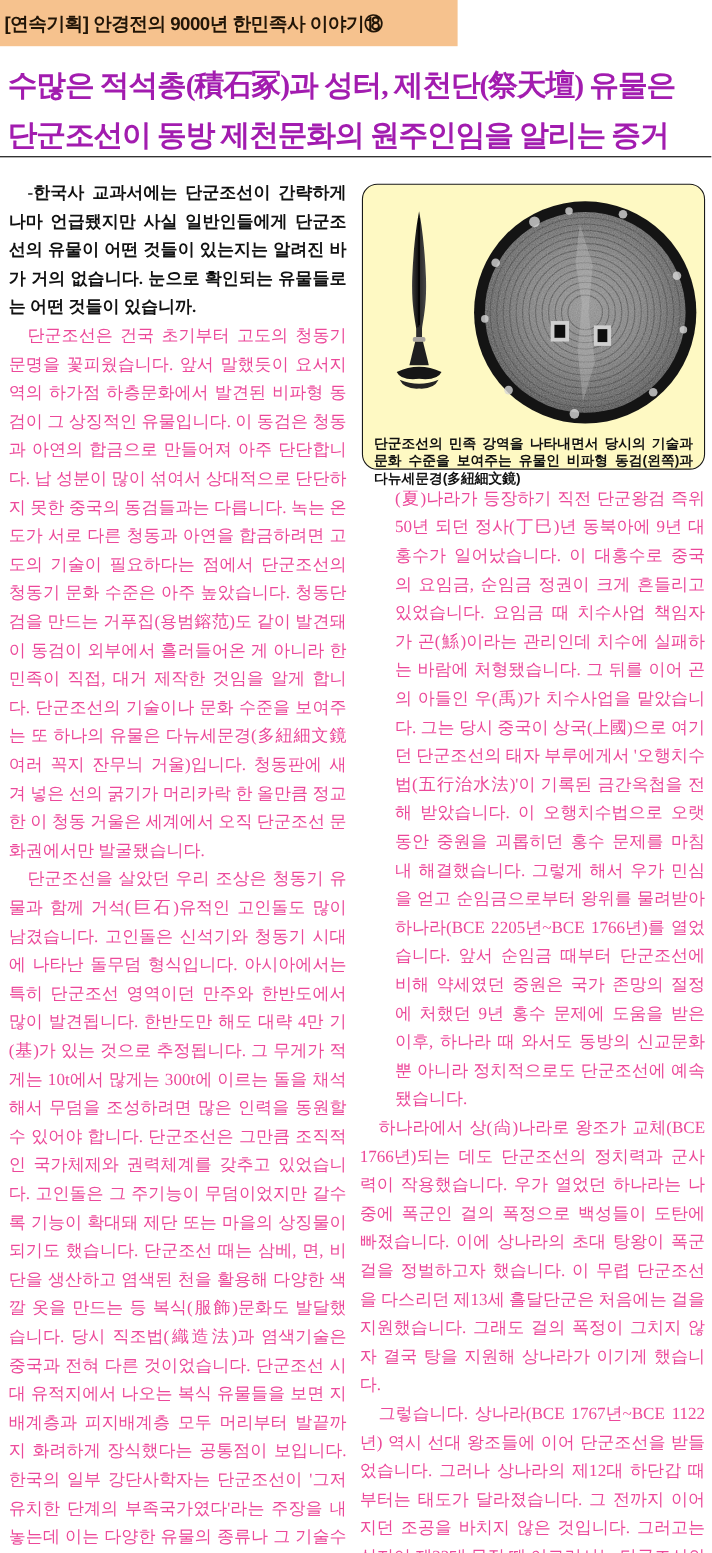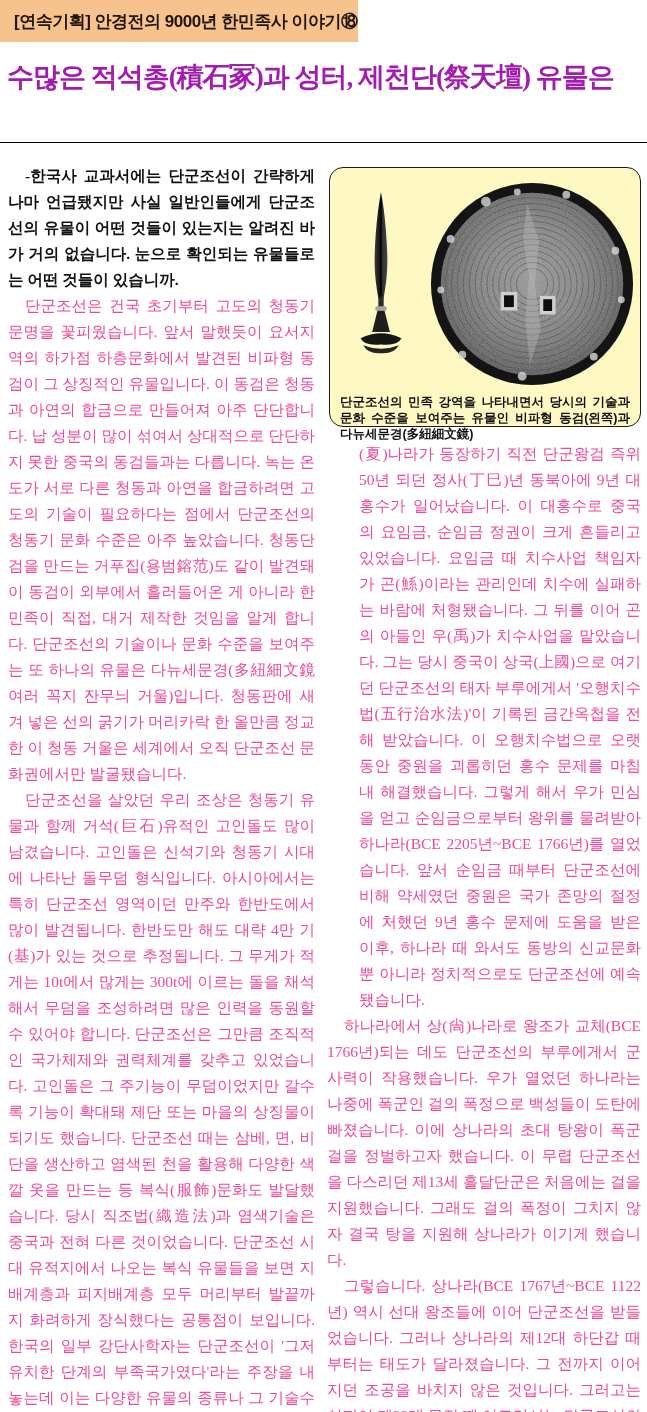--- a/index.html
+++ b/index.html
@@ -7,24 +7,24 @@
     position:relative;
     width:647px;height:1412px;
     background:#ffffff;
     overflow:hidden;
     font-family:"Liberation Serif","DejaVu Serif",serif;
     color:#1c1c1c;
   }
   
   .kicker{
     position:absolute;left:0;top:0;
-    width:358px;height:42px;
+    width:416px;height:42px;
     background:#f6c28e;
     display:flex;align-items:center;
-    box-sizing:border-box;padding-left:14px;
+    box-sizing:border-box;padding-left:4px;
   }
   .kicker span{
     font-family:"Liberation Sans","DejaVu Sans",sans-serif;
     font-weight:700;font-size:17px;color:#211507;letter-spacing:-0.5px;
     white-space:nowrap;
   }
   
   .headline{
     position:absolute;left:7px;top:54px;width:636px;
     margin:0;font-weight:700;color:#a21caf;
@@ -81,20 +81,21 @@
 <body>
 
 <div id="page">
 
   <div class="kicker" style="background: rgb(246, 194, 142);">
     <span>[연속기획] 안경전의 9000년 한민족사 이야기⑱</span>
   </div>
 
   <h1 class="headline">
     <span class="hl-line">수많은 적석총(積石冢)과 성터, 제천단(祭天壇) 유물은</span>
+    <span class="hl-line">단군조선이 동방 제천문화의 원주인임을 알리는 증거</span>
   </h1>
 
   <div class="rule"></div>
 
   <div class="columns">
 
     <div class="col col-left" id="col-left">
         <p class="para question">-한국사 교과서에는 단군조선이 간략하게나마 언급됐지만 사실 일반인들에게 단군조선의 유물이 어떤 것들이 있는지는 알려진 바가 거의 없습니다. 눈으로 확인되는 유물들로는 어떤 것들이 있습니까.</p>
         <p class="para">단군조선은 건국 초기부터 고도의 청동기 문명을 꽃피웠습니다. 앞서 말했듯이 요서지역의 하가점 하층문화에서 발견된 비파형 동검이 그 상징적인 유물입니다. 이 동검은 청동과 아연의 합금으로 만들어져 아주 단단합니다. 납 성분이 많이 섞여서 상대적으로 단단하지 못한 중국의 동검들과는 다릅니다. 녹는 온도가 서로 다른 청동과 아연을 합금하려면 고도의 기술이 필요하다는 점에서 단군조선의 청동기 문화 수준은 아주 높았습니다. 청동단검을 만드는 거푸집(용범鎔范)도 같이 발견돼 이 동검이 외부에서 흘러들어온 게 아니라 한민족이 직접, 대거 제작한 것임을 알게 합니다. 단군조선의 기술이나 문화 수준을 보여주는 또 하나의 유물은 다뉴세문경(多紐細文鏡 여러 꼭지 잔무늬 거울)입니다. 청동판에 새겨 넣은 선의 굵기가 머리카락 한 올만큼 정교한 이 청동 거울은 세계에서 오직 단군조선 문화권에서만 발굴됐습니다.</p>
         <p class="para">단군조선을 살았던 우리 조상은 청동기 유물과 함께 거석(巨石)유적인 고인돌도 많이 남겼습니다. 고인돌은 신석기와 청동기 시대에 나타난 돌무덤 형식입니다. 아시아에서는 특히 단군조선 영역이던 만주와 한반도에서 많이 발견됩니다. 한반도만 해도 대략 4만 기(基)가 있는 것으로 추정됩니다. 그 무게가 적게는 10t에서 많게는 300t에 이르는 돌을 채석해서 무덤을 조성하려면 많은 인력을 동원할 수 있어야 합니다. 단군조선은 그만큼 조직적인 국가체제와 권력체계를 갖추고 있었습니다. 고인돌은 그 주기능이 무덤이었지만 갈수록 기능이 확대돼 제단 또는 마을의 상징물이 되기도 했습니다. 단군조선 때는 삼베, 면, 비단을 생산하고 염색된 천을 활용해 다양한 색깔 옷을 만드는 등 복식(服飾)문화도 발달했습니다. 당시 직조법(織造法)과 염색기술은 중국과 전혀 다른 것이었습니다. 단군조선 시대 유적지에서 나오는 복식 유물들을 보면 지배계층과 피지배계층 모두 머리부터 발끝까지 화려하게 장식했다는 공통점이 보입니다. 한국의 일부 강단사학자는 단군조선이 '그저 유치한 단계의 부족국가였다'라는 주장을 내놓는데 이는 다양한 유물의 종류나 그 기술수준을 따져보면 분명히 잘못된 것입니다. 이밖에도 만주에서는 수많은 적석총(積石?)과 성터, 제천단(祭天壇) 등 단군조선이 동방 제천문화의 원주인으로 실재(實在)했으며 그 문명 수준이 어떠했는지 알려주는 증거들이 무수히 발견되고 있습니다.</p>
@@ -179,19 +180,19 @@
               </g>
             </svg>
           </div>
 
         </div>
         <figcaption class="photo-caption">단군조선의 민족 강역을 나타내면서 당시의 기술과 문화 수준을 보여주는 유물인 비파형 동검(왼쪽)과 다뉴세문경(多紐細文鏡)</figcaption>
       </figure>
 
       <div id="col-right-text">
           <p class="para cont">(夏)나라가 등장하기 직전 단군왕검 즉위 50년 되던 정사(丁巳)년 동북아에 9년 대홍수가 일어났습니다. 이 대홍수로 중국의 요임금, 순임금 정권이 크게 흔들리고 있었습니다. 요임금 때 치수사업 책임자가 곤(鯀)이라는 관리인데 치수에 실패하는 바람에 처형됐습니다. 그 뒤를 이어 곤의 아들인 우(禹)가 치수사업을 맡았습니다. 그는 당시 중국이 상국(上國)으로 여기던 단군조선의 태자 부루에게서 '오행치수법(五行治水法)'이 기록된 금간옥첩을 전해 받았습니다. 이 오행치수법으로 오랫동안 중원을 괴롭히던 홍수 문제를 마침내 해결했습니다. 그렇게 해서 우가 민심을 얻고 순임금으로부터 왕위를 물려받아 하나라(BCE 2205년~BCE 1766년)를 열었습니다. 앞서 순임금 때부터 단군조선에 비해 약세였던 중원은 국가 존망의 절정에 처했던 9년 홍수 문제에 도움을 받은 이후, 하나라 때 와서도 동방의 신교문화 뿐 아니라 정치적으로도 단군조선에 예속됐습니다.</p>
-          <p class="para">하나라에서 상(尙)나라로 왕조가 교체(BCE 1766년)되는 데도 단군조선의 부루에게서 군사력이 작용했습니다. 우가 열었던 하나라는 나중에 폭군인 걸의 폭정으로 백성들이 도탄에 빠졌습니다. 이에 상나라의 초대 탕왕이 폭군 걸을 정벌하고자 했습니다. 이 무렵 단군조선을 다스리던 제13세 흘달단군은 처음에는 걸을 지원했습니다. 그래도 걸의 폭정이 그치지 않자 결국 탕을 지원해 상나라가 이기게 했습니다.</p>
+          <p class="para">하나라에서 상(尙)나라로 왕조가 교체(BCE 1766년)되는 데도 단군조선의 정치력과 군사력이 작용했습니다. 우가 열었던 하나라는 나중에 폭군인 걸의 폭정으로 백성들이 도탄에 빠졌습니다. 이에 상나라의 초대 탕왕이 폭군 걸을 정벌하고자 했습니다. 이 무렵 단군조선을 다스리던 제13세 흘달단군은 처음에는 걸을 지원했습니다. 그래도 걸의 폭정이 그치지 않자 결국 탕을 지원해 상나라가 이기게 했습니다.</p>
           <p class="para">그렇습니다. 상나라(BCE 1767년~BCE 1122년) 역시 선대 왕조들에 이어 단군조선을 받들었습니다. 그러나 상나라의 제12대 하단갑 때부터는 태도가 달라졌습니다. 그 전까지 이어지던 조공을 바치지 않은 것입니다. 그러고는 심지어 제22대 무정 때 이르러서는 단군조선의 변방을 침범하기까지 했습니다. 그래서 단군조선의 제21세 소태단군과 제22세 색불루단군이 상나라를 쳤습니다. 단군조선과의 대결에서 패전을 거듭하던 상나라는 결국 견디지 못하고 멸망했습니다. 상나라 이후 550년 동안 중원을 지배한 주나라(BCE 1122~BCE 256) 역시 동방 동이족의 지원을 받아 나라를 세웠습니다. 일반적으로 주나라는 한족(漢族)이 일으킨 나라로 알려져 있습니다. 그러나 주나라를 창건하고 융성케 한 문왕과 무왕은 모두 동이족 출신입니다. 이들은 앞서 상나라보다 군사력은 약했으나 동이족, 곧 단군조선의 지원을 받아 주나라를 세우는 데 성공했습니다. 이런 까닭에 문왕과 무왕 이후 주나라는 앞선 왕조들처럼 단군조선에 조공과 방물을 바쳐 예를 표했습니다. 주나라의 건국(BCE 1122년)을 도운 동이족의 대표적인 인물이 바로 강태공입니다. 나중에 주나라의 무왕이 강태공을 산동반도의 제나라 제후로 봉한 것도 동이족 출신인 그가 동이족을 다스릴 적임자라고 보았기 때문입니다. 이같은 역사기록들은 일찍이 단군조선이 동북아의 천자국(天子國)으로 중국의 고대 세 왕조인 하·상·주를 정치적으로 지배했음을 보여줍니다. 〈계속〉</p>
         </div>
     </div>
 
   </div>
 </div>
 
 </body></html>

